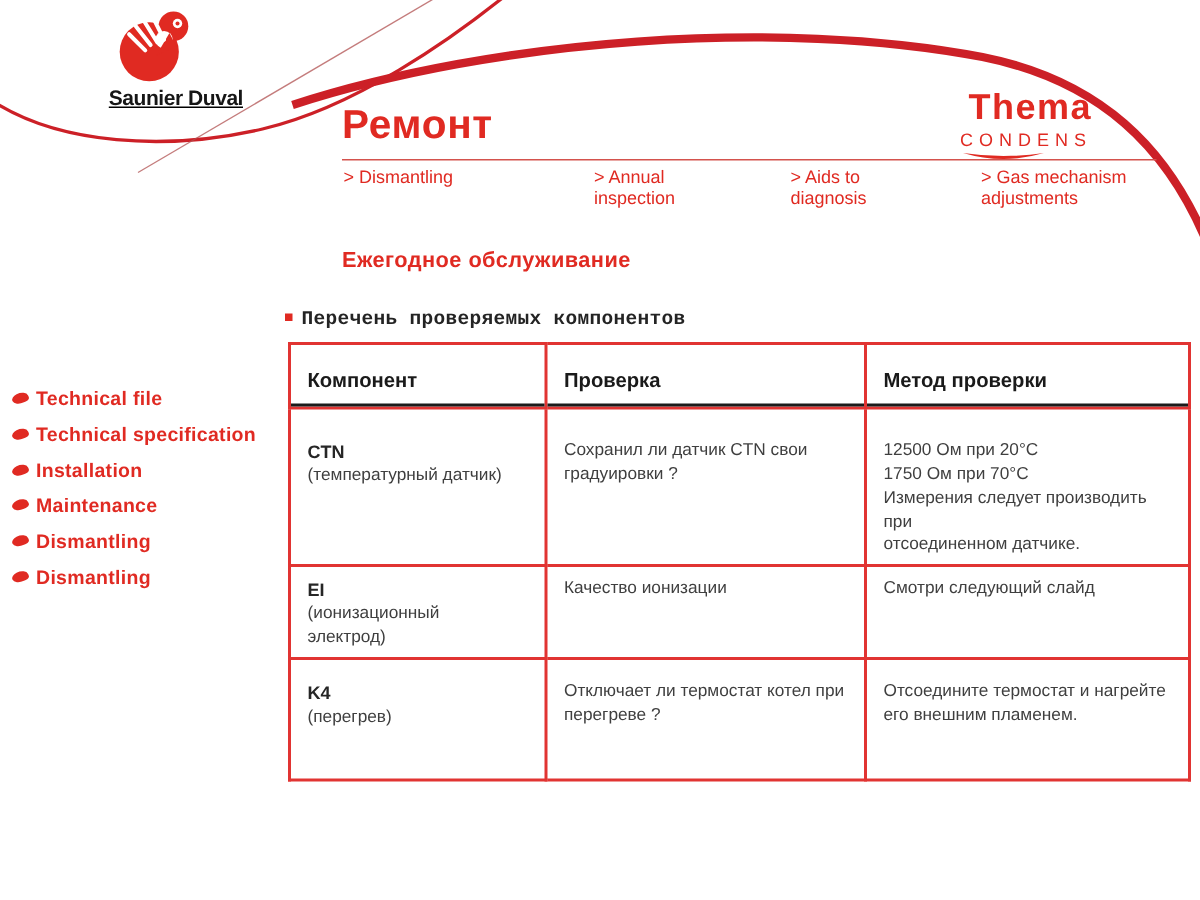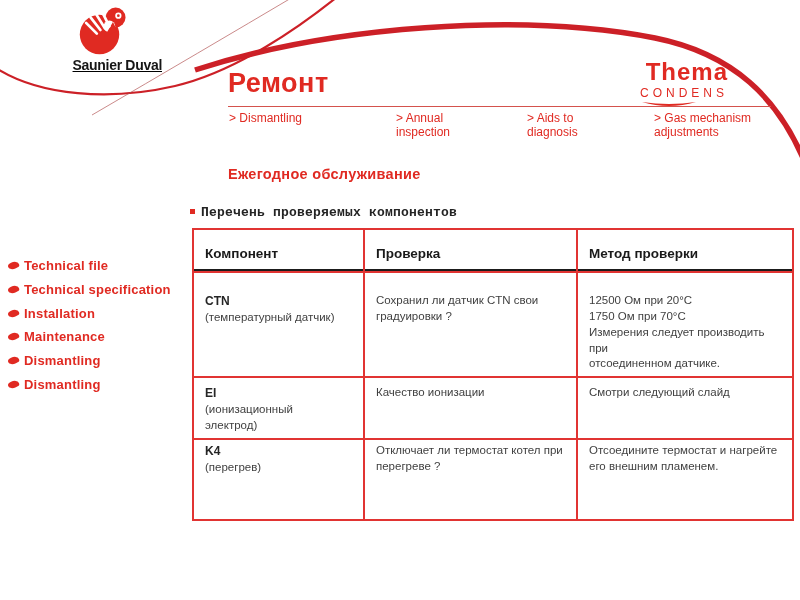--- a/index.html
+++ b/index.html
@@ -53,21 +53,21 @@
   .components col.c1{width:171px;} .components col.c2{width:213px;} .components col.c3{width:216px;}
   .components th,.components td{border:2px solid var(--table-border);vertical-align:top;text-align:left;padding:4px 8px 4px 11px;}
   .components th{font-size:13.5px;color:var(--heading-text);position:relative;height:21px;padding-top:16px;}
   .components th::after{content:"";position:absolute;left:0;right:0;bottom:0;height:2px;background:#1b1b1b;}
   .components td{font-size:11.5px;color:var(--dark-text);line-height:1.38;}
   .cell-text{white-space:pre-line;}
   .comp-name{display:block;font-weight:bold;color:#262626;font-size:12px;}
   tr.row-db{height:74px;}  tr.row-db td{padding-top:8px;}
   tr.row-ctn{height:75px;} tr.row-ctn td{padding-top:20px;}
   tr.row-ei{height:62px;}  tr.row-ei td{padding-top:7px;margin-top:33px;}
-  tr.row-k4{height:81px;}  tr.row-k4 td{padding-top:3px;}
+  tr.row-k4{height:81px;}  tr.row-k4 td{padding-top:14px;}
 
   .bird-body{fill:var(--accent);}
   .bird-white{fill:#ffffff;}
   .bird-stripe{stroke:#ffffff;stroke-width:3;stroke-linecap:round;}
 </style>
 </head>
 <body>
 
 <div class="slide">
 

